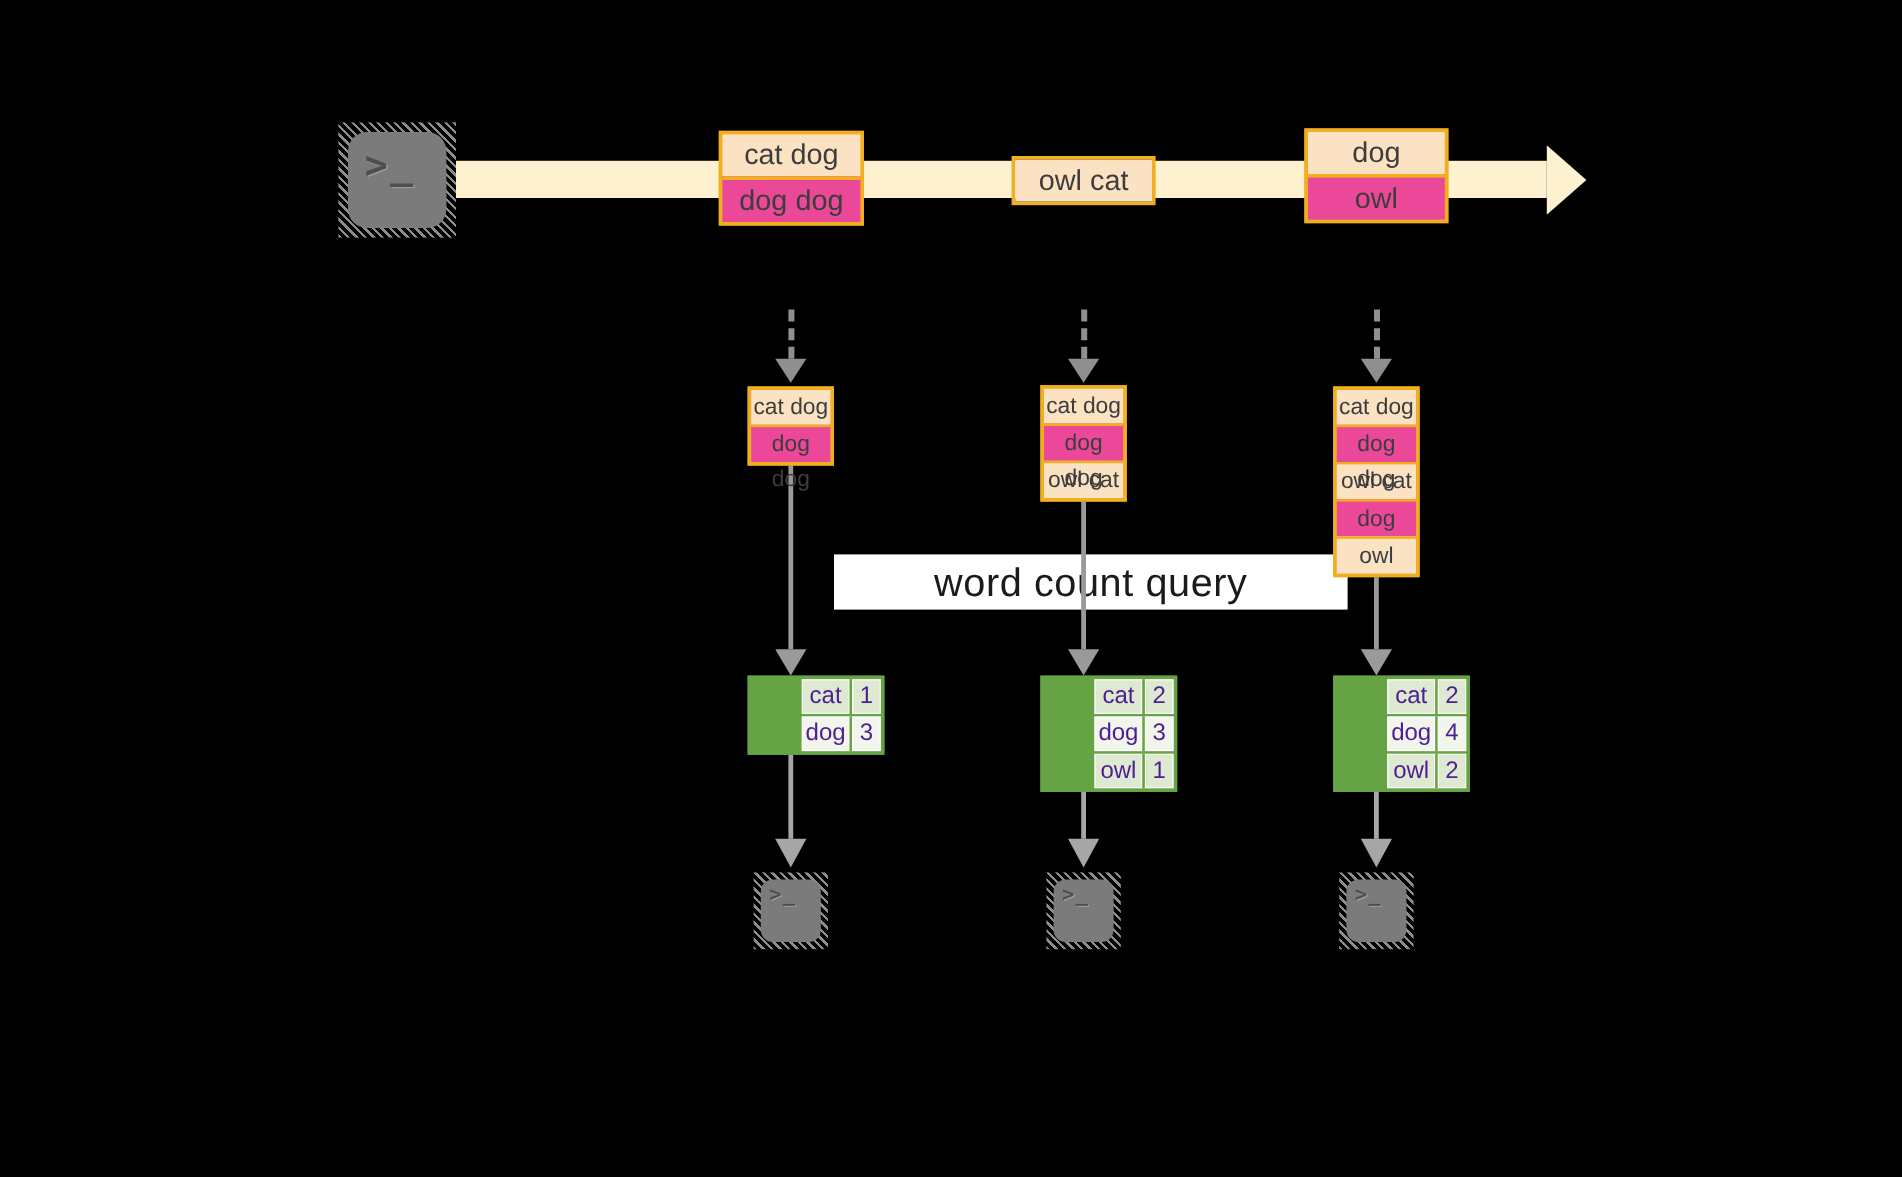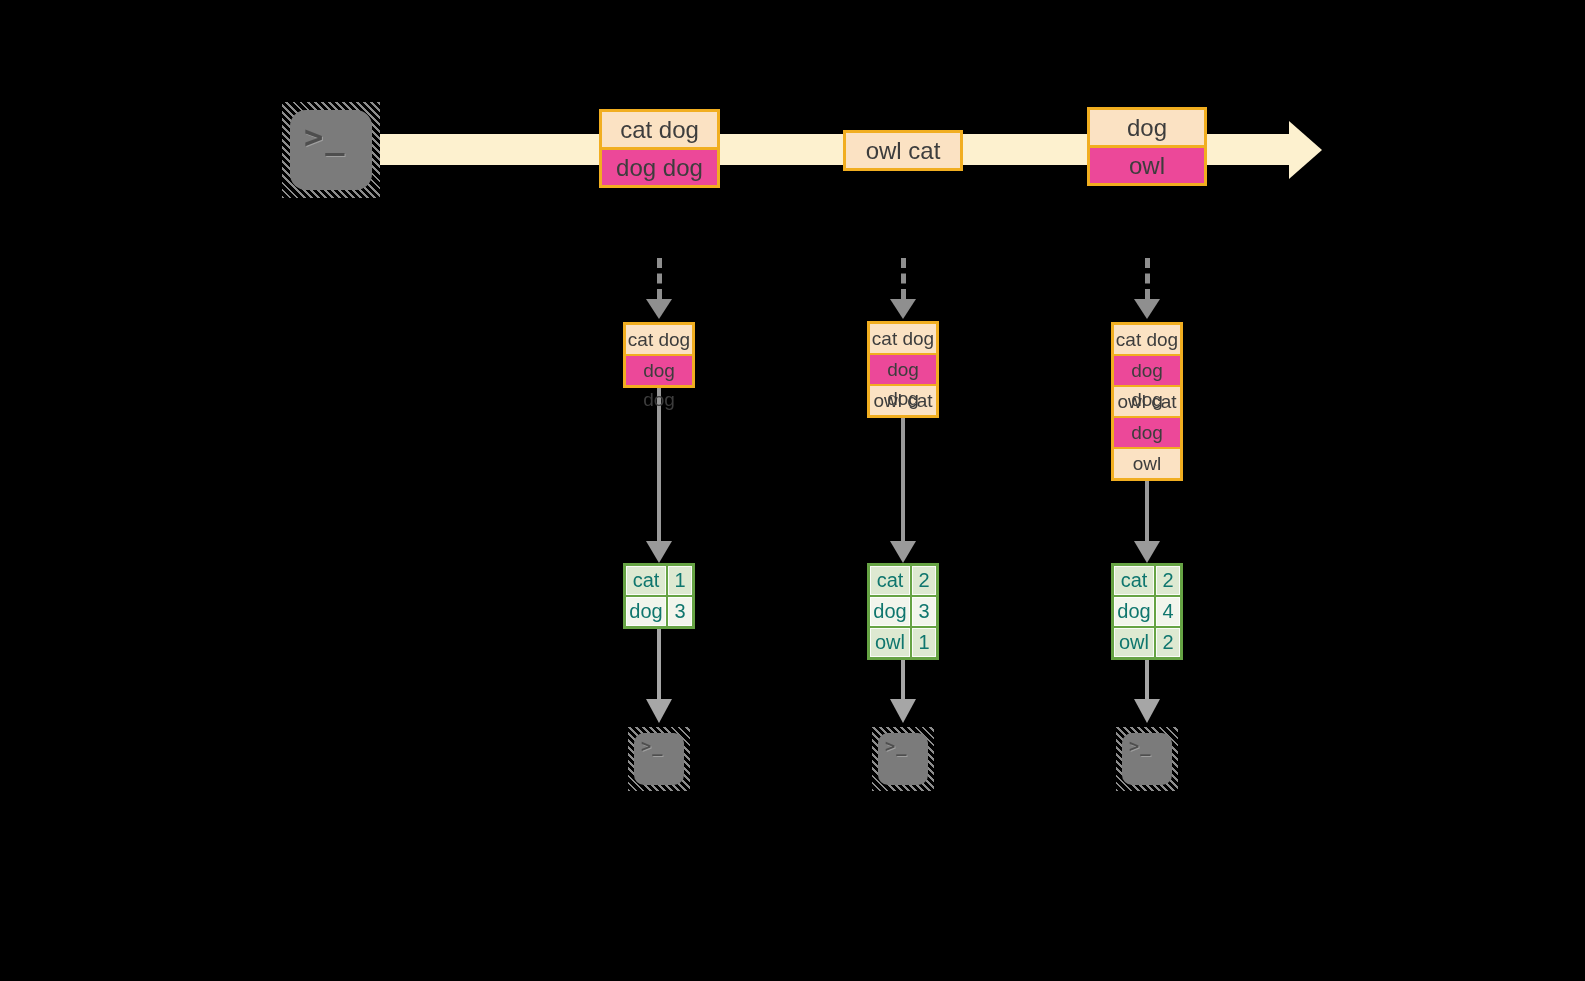--- a/index.html
+++ b/index.html
@@ -25,21 +25,21 @@
   .vline.light{background:#a6a6a6;}
   .ah{position:absolute;width:0;height:0;z-index:2;
     border-left:13px solid transparent;border-right:13px solid transparent;}
   .ah.gray{border-top:20px solid #8f8f8f;}
   .ah.mid{border-top:22px solid #9a9a9a;}
   .ah.light{border-top:24px solid #a6a6a6;}
   
   .queryband{position:absolute;left:695px;top:462px;width:428px;height:46px;background:#ffffff;z-index:1;
     text-align:center;line-height:47px;font-size:33px;color:#1b1b1b;letter-spacing:0.5px;}
   
-  .gtable{position:absolute;border:3px solid #66a344;background:#66a344;z-index:4;color:#0f766e;}
+  .gtable{position:absolute;border:3px solid #66a344;background:#66a344;z-index:4;color:#4c1d95;padding-left:42px;}
   .grow{display:flex;}
   .grow + .grow{border-top:2px solid #66a344;}
   .gcell{height:29px;line-height:29px;text-align:center;font-size:20px;box-shadow:inset 0 0 0 1px rgba(255,255,255,.85);}
   .gword{width:40px;}
   .gnum{width:24px;border-left:2px solid #66a344;}
   .gA .gcell{background:#dde9d1;}
   .gB .gcell{background:#f2f5ec;}
   
   .term{position:absolute;z-index:4;background:repeating-linear-gradient(45deg,#8d8d8d 0 2px,#000 2px 5px);}
   .term-body{position:absolute;background:#7b7b7b;}
@@ -77,20 +77,21 @@
     <div class="row fillB">owl</div>
   </div>
 
   <div class="dash" style="left:657px;top:258px;height:41px;"></div>
   <div class="ah gray" style="left:646px;top:299px;"></div>
   <div class="dash" style="left:901px;top:258px;height:41px;"></div>
   <div class="ah gray" style="left:890px;top:299px;"></div>
   <div class="dash" style="left:1145px;top:258px;height:41px;"></div>
   <div class="ah gray" style="left:1134px;top:299px;"></div>
 
+  <div class="queryband">word count query</div>
 
   <div class="obox sbox" style="left:623px;top:322px;width:66px;">
     <div class="row fillA">cat dog</div>
     <div class="row fillB">dog dog</div>
   </div>
   <div class="obox sbox" style="left:867px;top:321px;width:66px;">
     <div class="row fillA">cat dog</div>
     <div class="row fillB">dog dog</div>
     <div class="row fillA">owl cat</div>
   </div>

